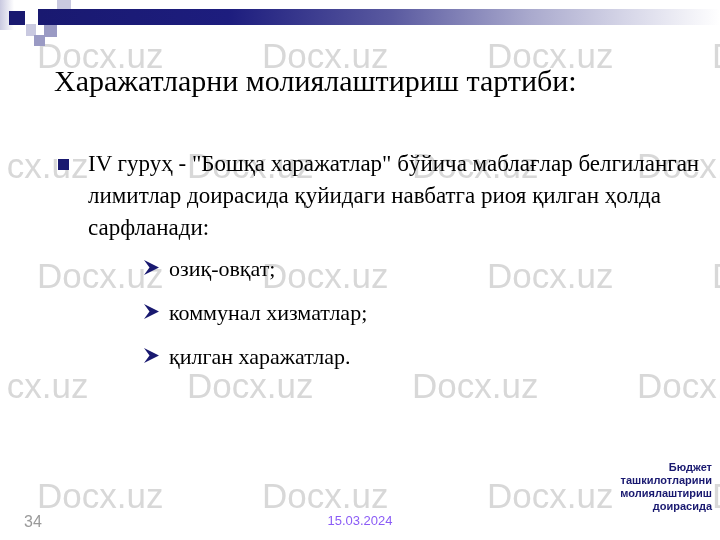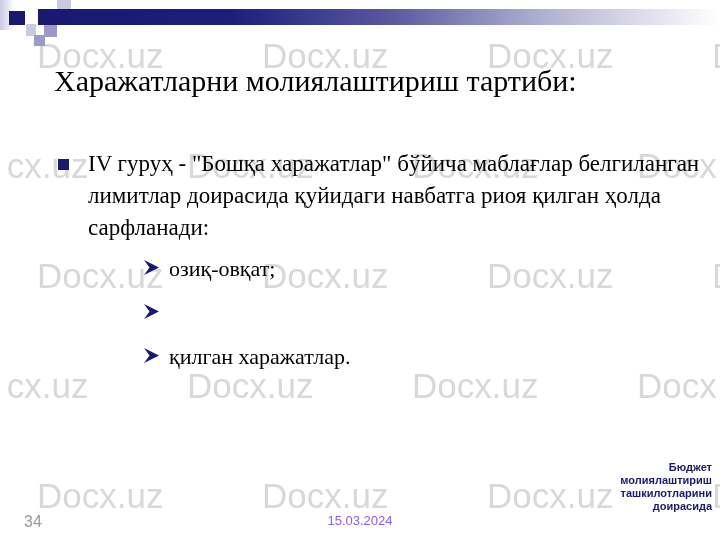--- a/index.html
+++ b/index.html
@@ -240,37 +240,38 @@
         <span class="l2-text">озиқ-овқат;</span>
       </li>
 
 
       <li class="l2-item">
         <span class="l2-marker">
           <svg width="20" height="20" viewBox="0 0 20 20" aria-hidden="true">
             <path d="M2 2 L17 9.5 L2 17 L7.5 9.5 Z" fill="#191970"></path>
           </svg>
         </span>
+        <span class="l2-text">коммунал хизматлар;</span>
       </li>
 
       <li class="l2-item">
         <span class="l2-marker">
           <svg width="20" height="20" viewBox="0 0 20 20" aria-hidden="true">
             <path d="M2 2 L17 9.5 L2 17 L7.5 9.5 Z" fill="#191970"></path>
           </svg>
         </span>
         <span class="l2-text">қилган харажатлар.</span>
       </li>
 
     </ul>
   </div>
 
   <div id="footer-note">
     <div>Бюджет</div>
+    <div>ташкилотларини</div>
     <div>молиялаштириш</div>
-    <div>ташкилотларини</div>
     <div>доирасида</div>
   </div>
 
   <div id="slide-number">34</div>
   <div id="slide-date">15.03.2024</div>
 
 </div>
 
 </body></html>

